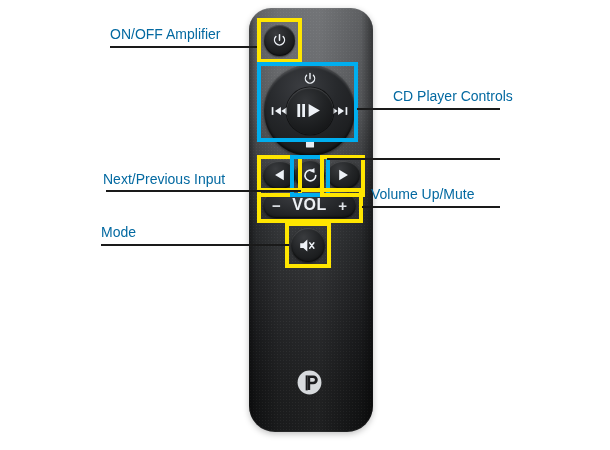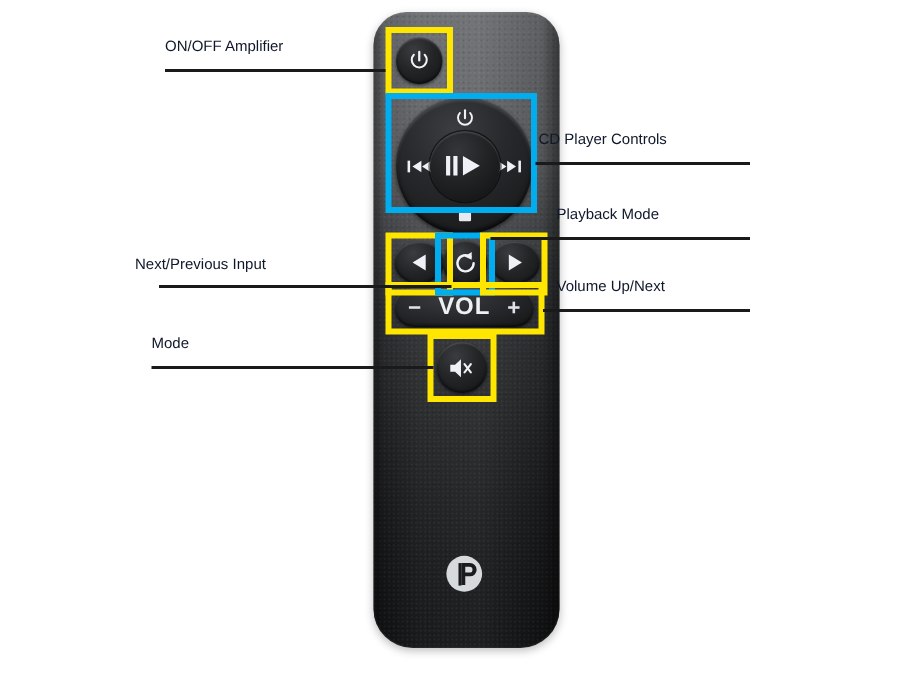--- a/index.html
+++ b/index.html
@@ -196,22 +196,22 @@
   .hl-mute  { left: 285px; top: 222px; width: 46px; height: 46px; }
 
   
   .leader {
     position: absolute;
     background: #1a1a1a;
     height: 2px;
   }
   .lbl {
     position: absolute;
-    font-size: 10px;
-    color: #0f172a;
+    font-size: 14px;
+    color: #0369a1;
     white-space: nowrap;
     line-height: 1;
   }
   .lbl-left  { text-align: left; }
 </style>
 </head>
 <body>
 
 <div id="stage">
 
@@ -307,28 +307,27 @@
   <div class="hl hl-blue hl-cd"></div>
   <div class="hl hl-yellow hl-left"></div>
   <div class="hl hl-blue hl-mode"></div>
   <div class="hl hl-yellow hl-right"></div>
   <div class="hl hl-yellow hl-vol"></div>
   <div class="hl hl-yellow hl-mute"></div>
 
   <div class="lbl lbl-left" style="left:110px; top:27px;">ON/OFF Amplifier</div>
   <div class="leader" style="left:110px; top:46px; width:147px;"></div>
 
-  <div class="lbl" style="left:359px; top:89px;text-align:right;">CD Player Controls</div>
+  <div class="lbl" style="left:393px; top:89px;text-align:right;">CD Player Controls</div>
   <div class="leader" style="left:357px; top:108px; width:143px;"></div>
 
-  <div class="lbl" style="left:371px; top:139px;">Playback Mode</div>
   <div class="leader" style="left:327px; top:158px; width:173px;"></div>
 
-  <div class="lbl lbl-left" style="left:90px; top:172px;text-align:right;">Next/Previous Input</div>
+  <div class="lbl lbl-left" style="left:103px; top:172px;text-align:right;">Next/Previous Input</div>
   <div class="leader" style="left:106px; top:190px; width:195px;"></div>
 
-  <div class="lbl" style="left:371px; top:187px;">Volume Up/Next</div>
+  <div class="lbl" style="left:371px; top:187px;">Volume Up/Mute</div>
   <div class="leader" style="left:362px; top:206px; width:138px;"></div>
 
   <div class="lbl lbl-left" style="left:101px; top:225px;">Mode</div>
   <div class="leader" style="left:101px; top:244px; width:188px;"></div>
 
 </div>
 
 </body></html>

